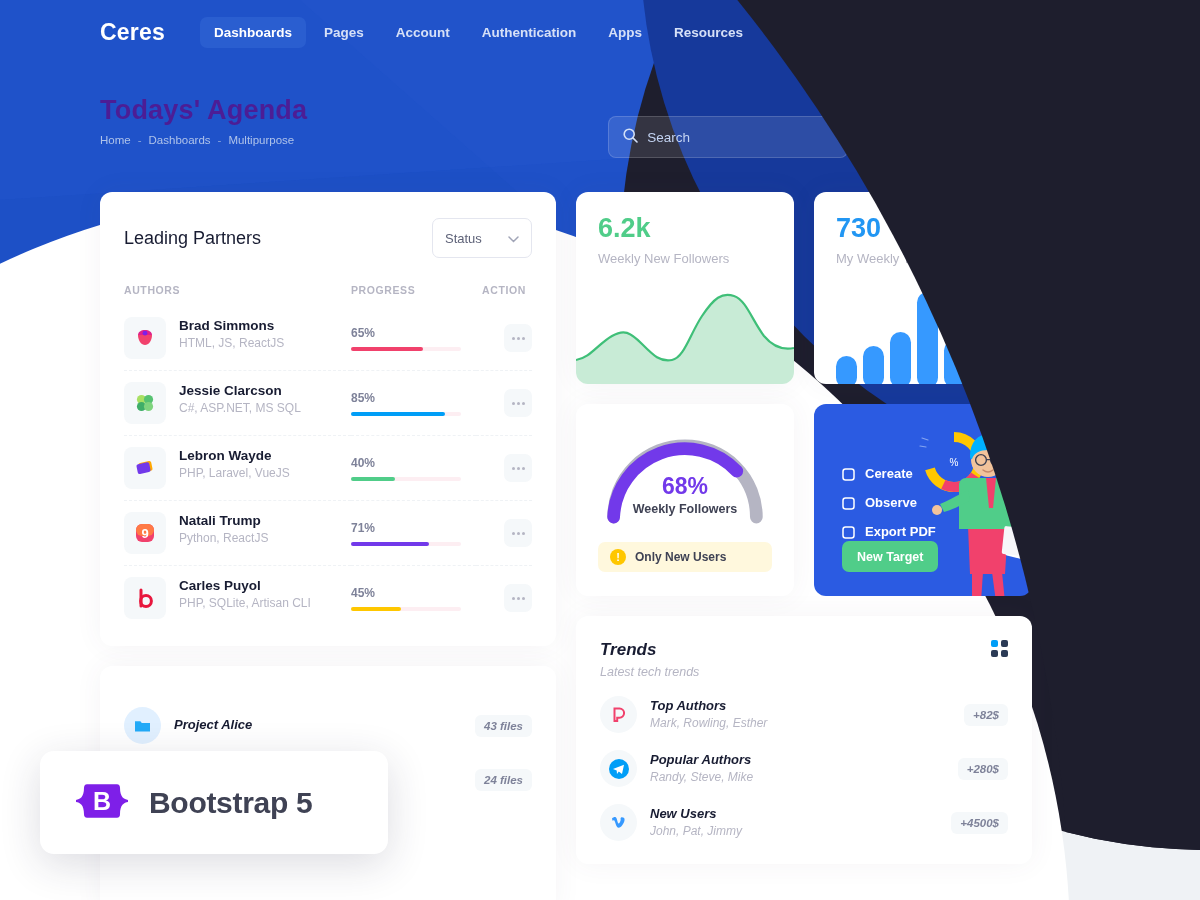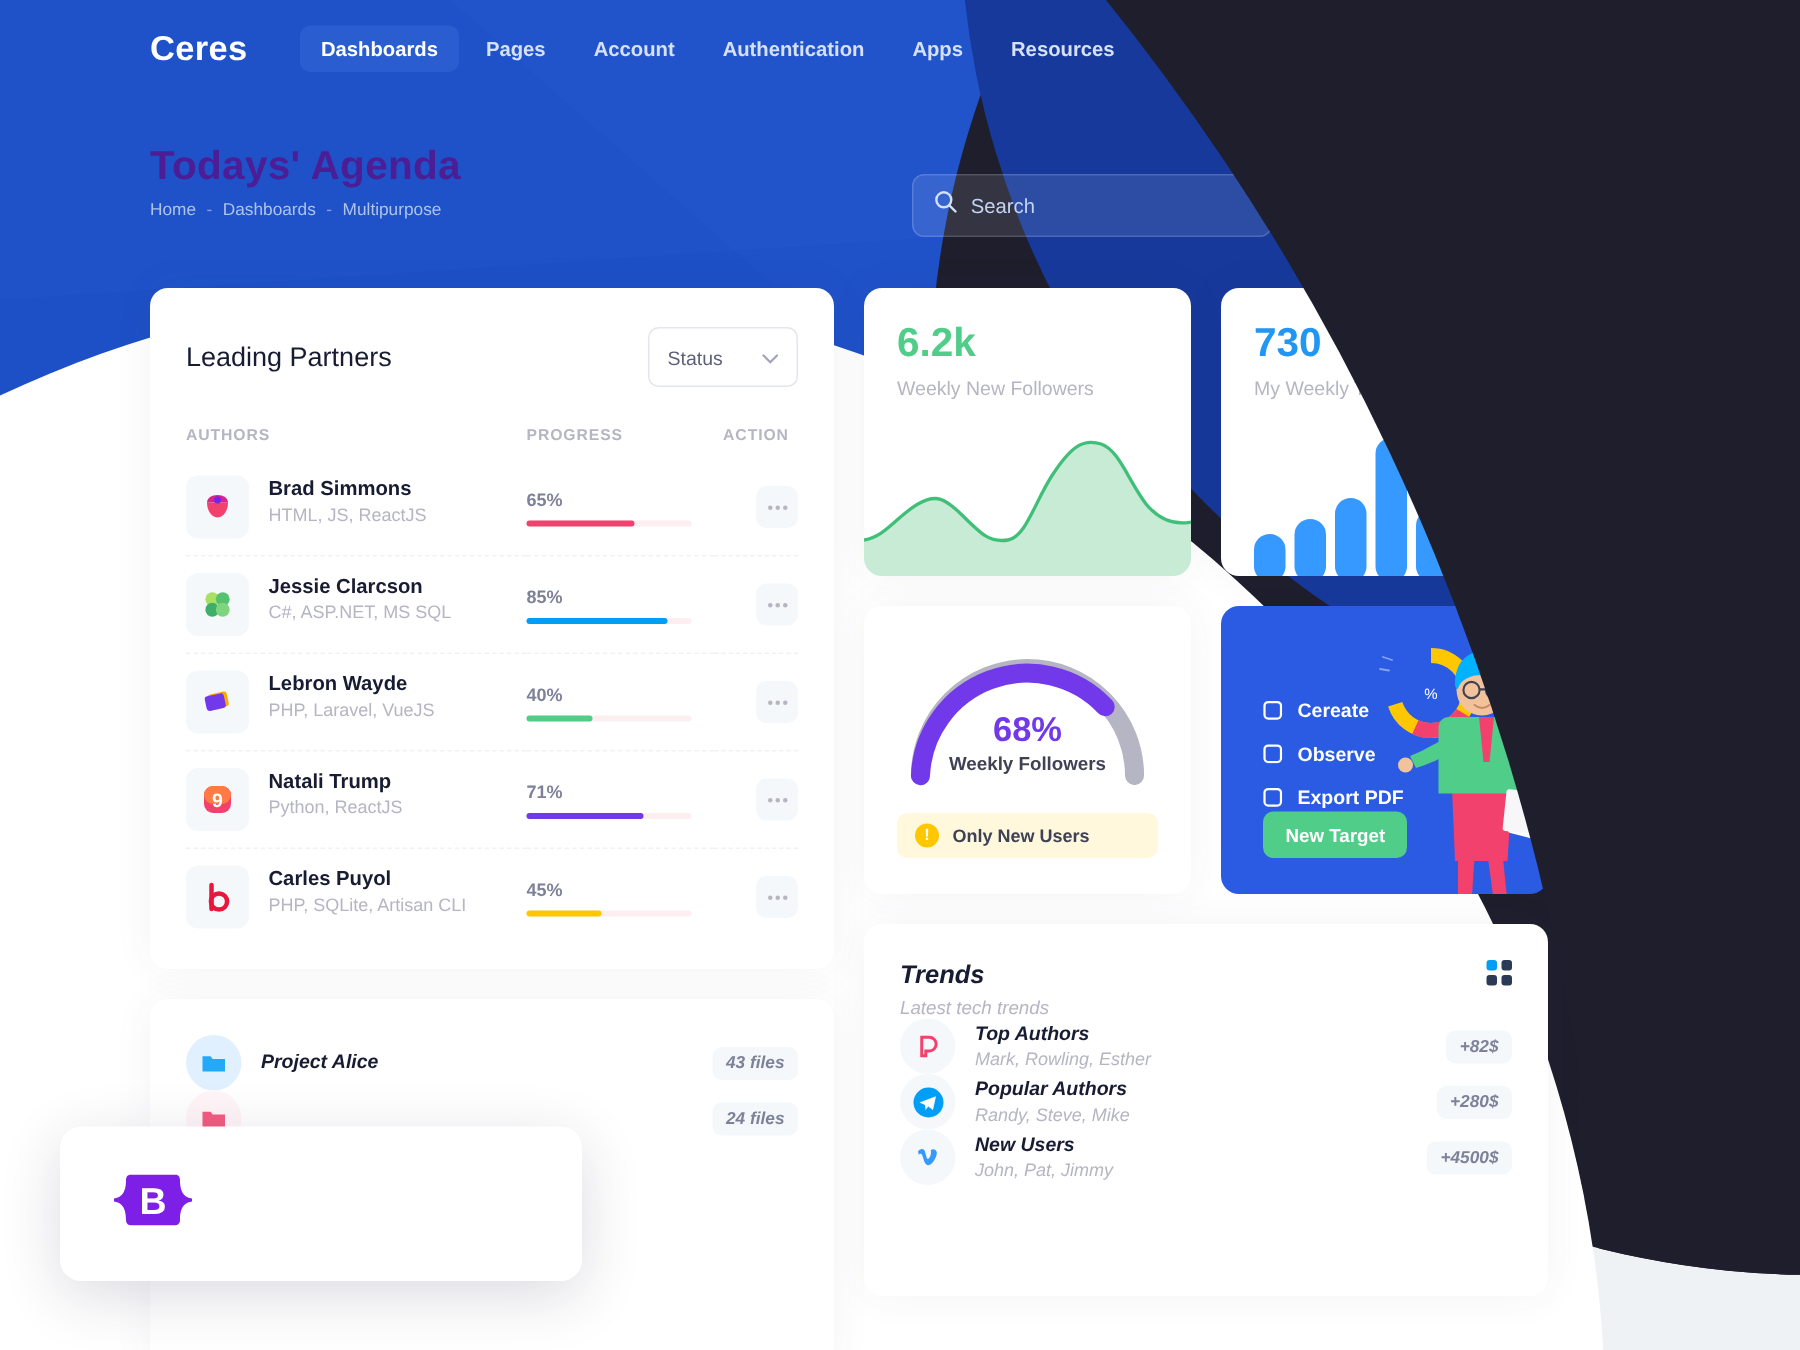--- a/index.html
+++ b/index.html
@@ -187,21 +187,21 @@
   }
   .promo-art { position:absolute; right:-4px; top:14px; }
 
   
   .bot-card { margin-top:20px; padding:24px 24px 10px 24px; height:248px; overflow:hidden;font-style:italic; }
   .bot-head { display:flex; align-items:flex-start; justify-content:space-between; }
   .bot-title { font-size:17px; font-weight:bold; color:#181C32; }
   .bot-sub { font-size:12.5px; color:#B5B5C3; margin-top:5px; }
   .grid-ico { display:grid; grid-template-columns:7px 7px; gap:3px; cursor:pointer; }
   .grid-ico i { display:block; width:7px; height:7px; border-radius:2px; }
-  .list-row { display:flex; align-items:center; gap:13px; }
+  .list-row { display:flex; align-items:center; gap:13px; margin-top:17px; }
   .list-ico {
     width:37px; height:37px; border-radius:50%; flex:none;
     display:flex; align-items:center; justify-content:center;
   }
   .list-name { font-size:13px; font-weight:bold; color:#181C32; line-height:1.4; }
   .list-desc { font-size:12px; color:#B5B5C3; line-height:1.4; }
   .list-badge {
     margin-left:auto; background:#F5F8FA; border-radius:6px;
     padding:5px 9px; font-size:11.5px; font-weight:600; color:#7E8299;
   }
@@ -756,13 +756,14 @@
   <circle cx="1210" cy="260" r="590" fill="#1E1E2D" mask="url(#m-dark)"></circle>
 </svg>
 
 <div id="bs-card">
   <span>
     <svg width="58" height="58" viewBox="0 0 58 58">
       <path d="M14 4h30c2 0 3 1.4 3 3.4 0 9 4 11 8 11.6v2c-4 .6-8 2.6-8 11.6 0 2 -1 3.4 -3 3.4H14c-2 0-3-1.4-3-3.4 0-9-4-11-8-11.6v-2c4-.6 8-2.6 8-11.6C11 5.4 12 4 14 4z" transform="translate(0,8) scale(1.0,1.05)" fill="#7E1FE8"></path>
       <text x="29" y="38" font-family="Liberation Sans, sans-serif" font-size="25" font-weight="bold" fill="#fff" text-anchor="middle">B</text>
     </svg>
   </span>
+  <span class="bs-label">Bootstrap 5</span>
 </div>
 
 </body></html>

